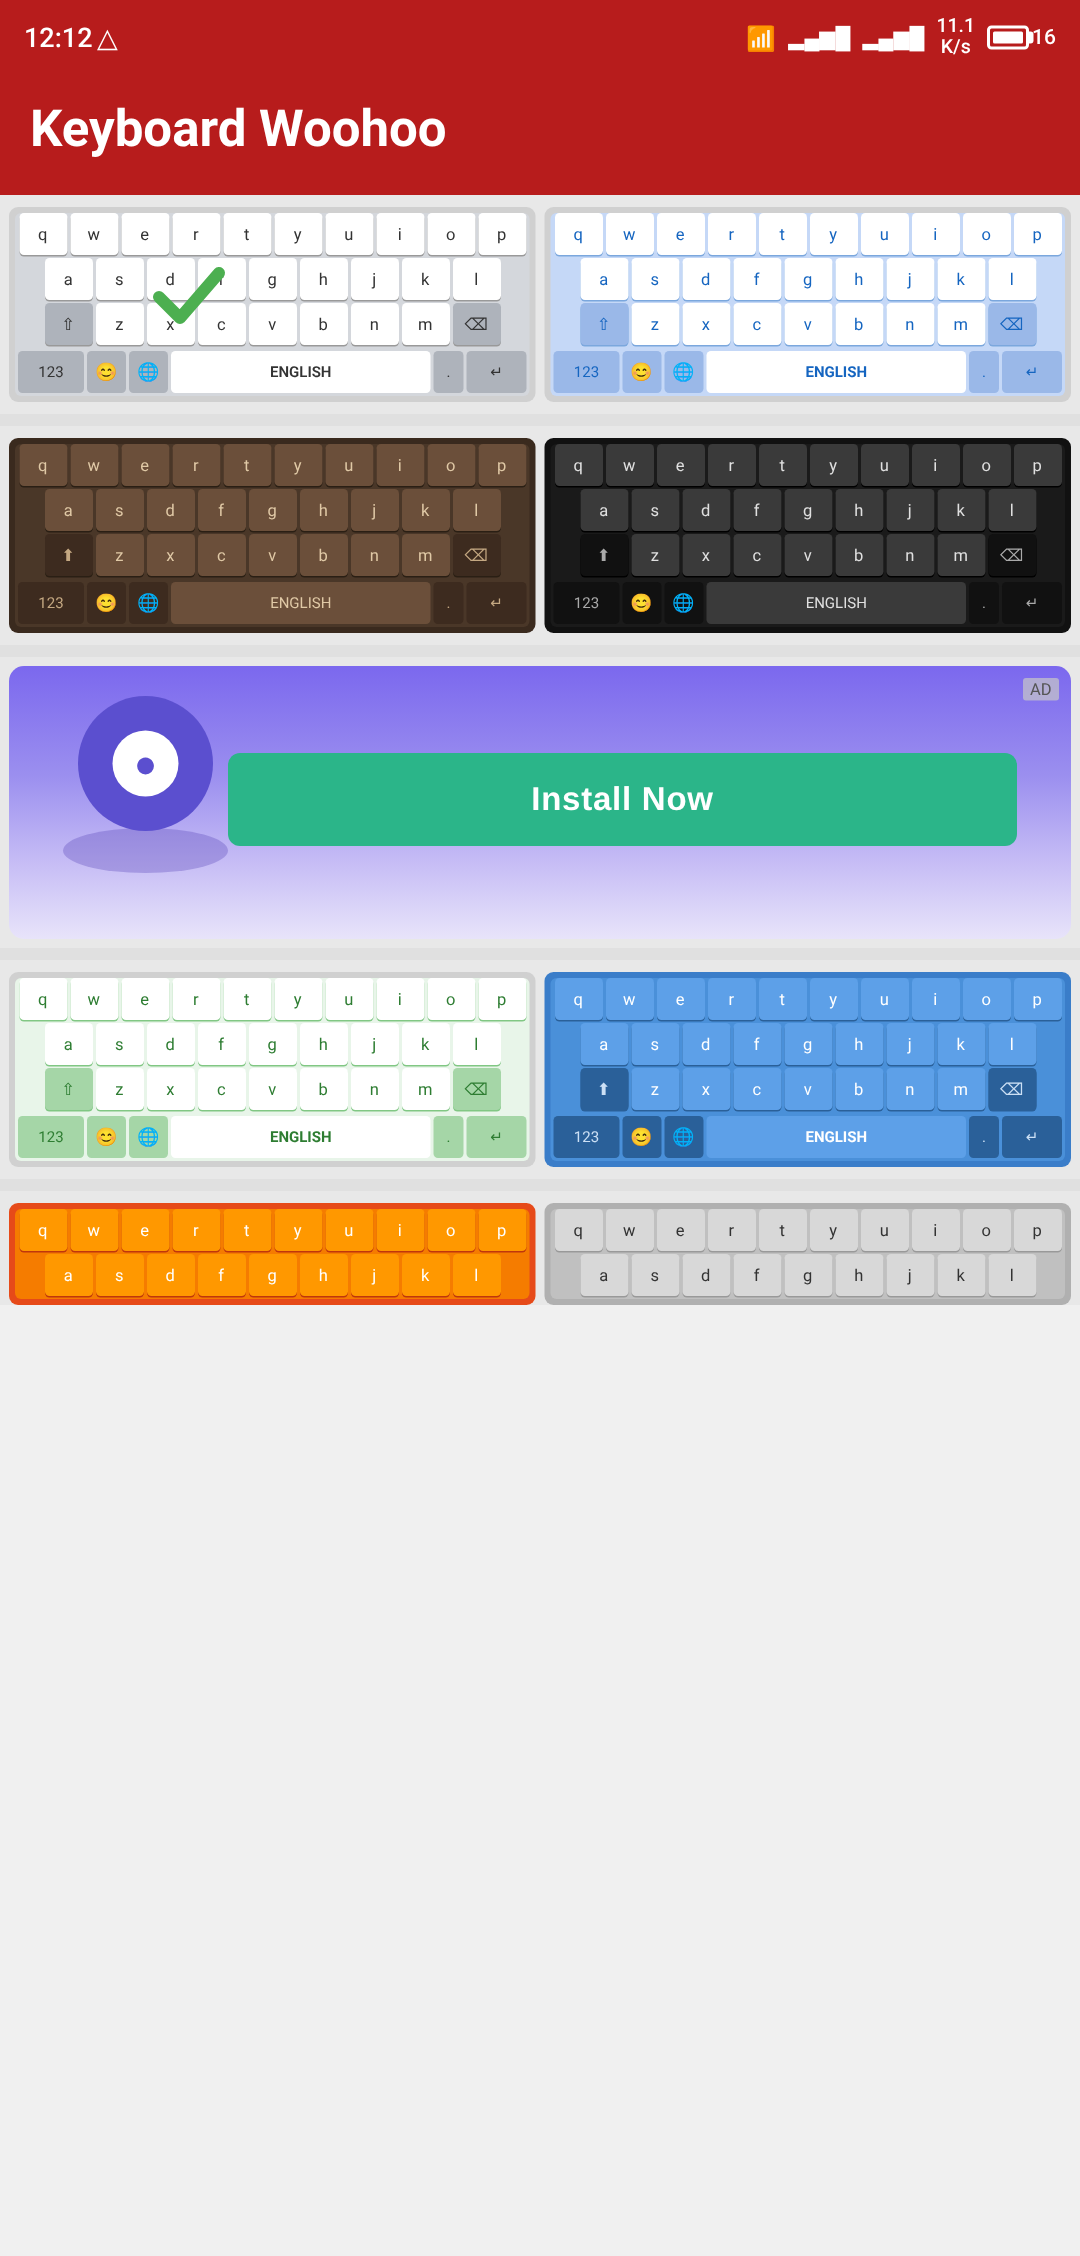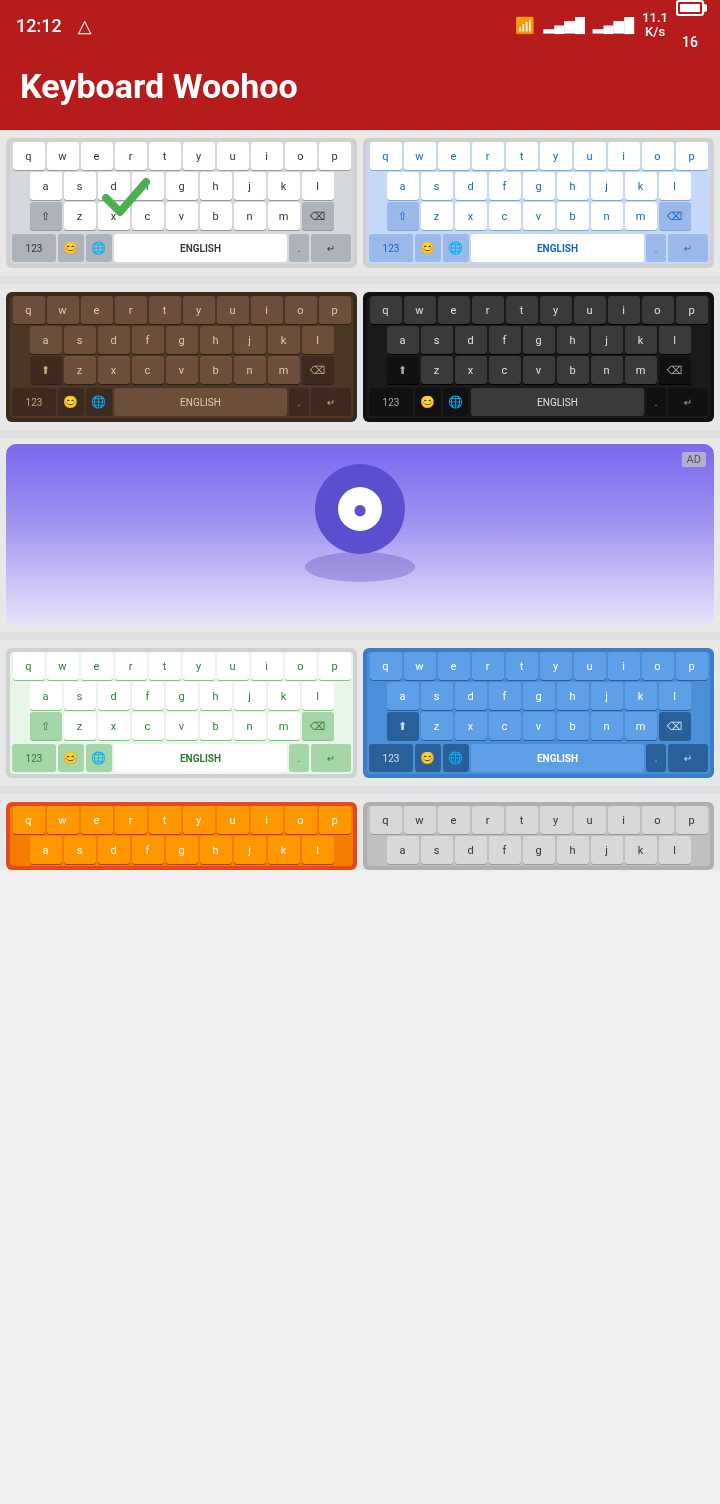--- a/index.html
+++ b/index.html
@@ -17,21 +17,21 @@
       background: #b71c1c;
       color: white;
       height: 50px;
       display: flex;
       align-items: center;
       justify-content: space-between;
       padding: 0 16px;
       font-size: 18px;
       font-weight: 500;
     }
-    .status-left { display: flex; align-items: center; gap: 16px; }
+    .status-left { display: flex; align-items: center; gap: 3px; }
     .status-right { display: flex; align-items: center; gap: 8px; font-size: 16px; }
     .battery-icon {
       border: 2px solid white;
       border-radius: 3px;
       width: 28px;
       height: 16px;
       display: inline-flex;
       align-items: center;
       padding: 2px;
       position: relative;
@@ -196,21 +196,21 @@
       position: relative;
     }
 
     
     .ad-banner {
       background: linear-gradient(180deg, #7b68ee 0%, #9b8fef 40%, #c4baf5 70%, #e8e4fa 100%);
       margin: 6px;
       border-radius: 10px;
       padding: 20px 36px 24px;
       display: flex;
-      flex-direction: column;
+      flex-direction: row;
       align-items: center;
       position: relative;
     }
     .ad-label {
       position: absolute;
       top: 8px;
       right: 8px;
       background: rgba(200,200,200,0.7);
       color: #555;
       font-size: 11px;
@@ -286,21 +286,21 @@
 <div class="status-bar">
   <div class="status-left">
     <span>12:12</span>
     <span>△</span>
   </div>
   <div class="status-right">
     <span>📶</span>
     <span style="font-size:14px;">▂▄▆█</span>
     <span style="font-size:14px;">▂▄▆█</span>
     <span style="font-size:13px; line-height:1.1; text-align:center;">11.1<br>K/s</span>
-    <span style="display:flex;align-items:center;gap:18px;flex-direction:column;">
+    <span style="display:flex;align-items:center;gap:2px;">
       <span class="battery-icon">
         <span class="battery-fill"></span>
       </span>
       <span style="font-size:14px;">16</span>
     </span>
   </div>
 </div>
 
 <div class="header">
   <span class="header-title">Keyboard Woohoo</span>
@@ -519,20 +519,21 @@
   <div class="ad-banner">
     <span class="ad-label">AD</span>
     <div style="display:flex;flex-direction:column;align-items:center;margin-bottom:4px;">
       <div class="ad-icon-circle">
         <div class="ad-icon-inner">
           <span class="ad-icon-person">●</span>
         </div>
       </div>
       <div class="ad-shadow"></div>
     </div>
+    <button class="ad-button">Install Now</button>
   </div>
 
   <div class="section-sep"></div>
 
   <div class="keyboard-grid">
 
     <div class="keyboard-preview">
       <div class="kb kb-green">
         <div class="kb-row">
           <div class="kb-key">q</div>

